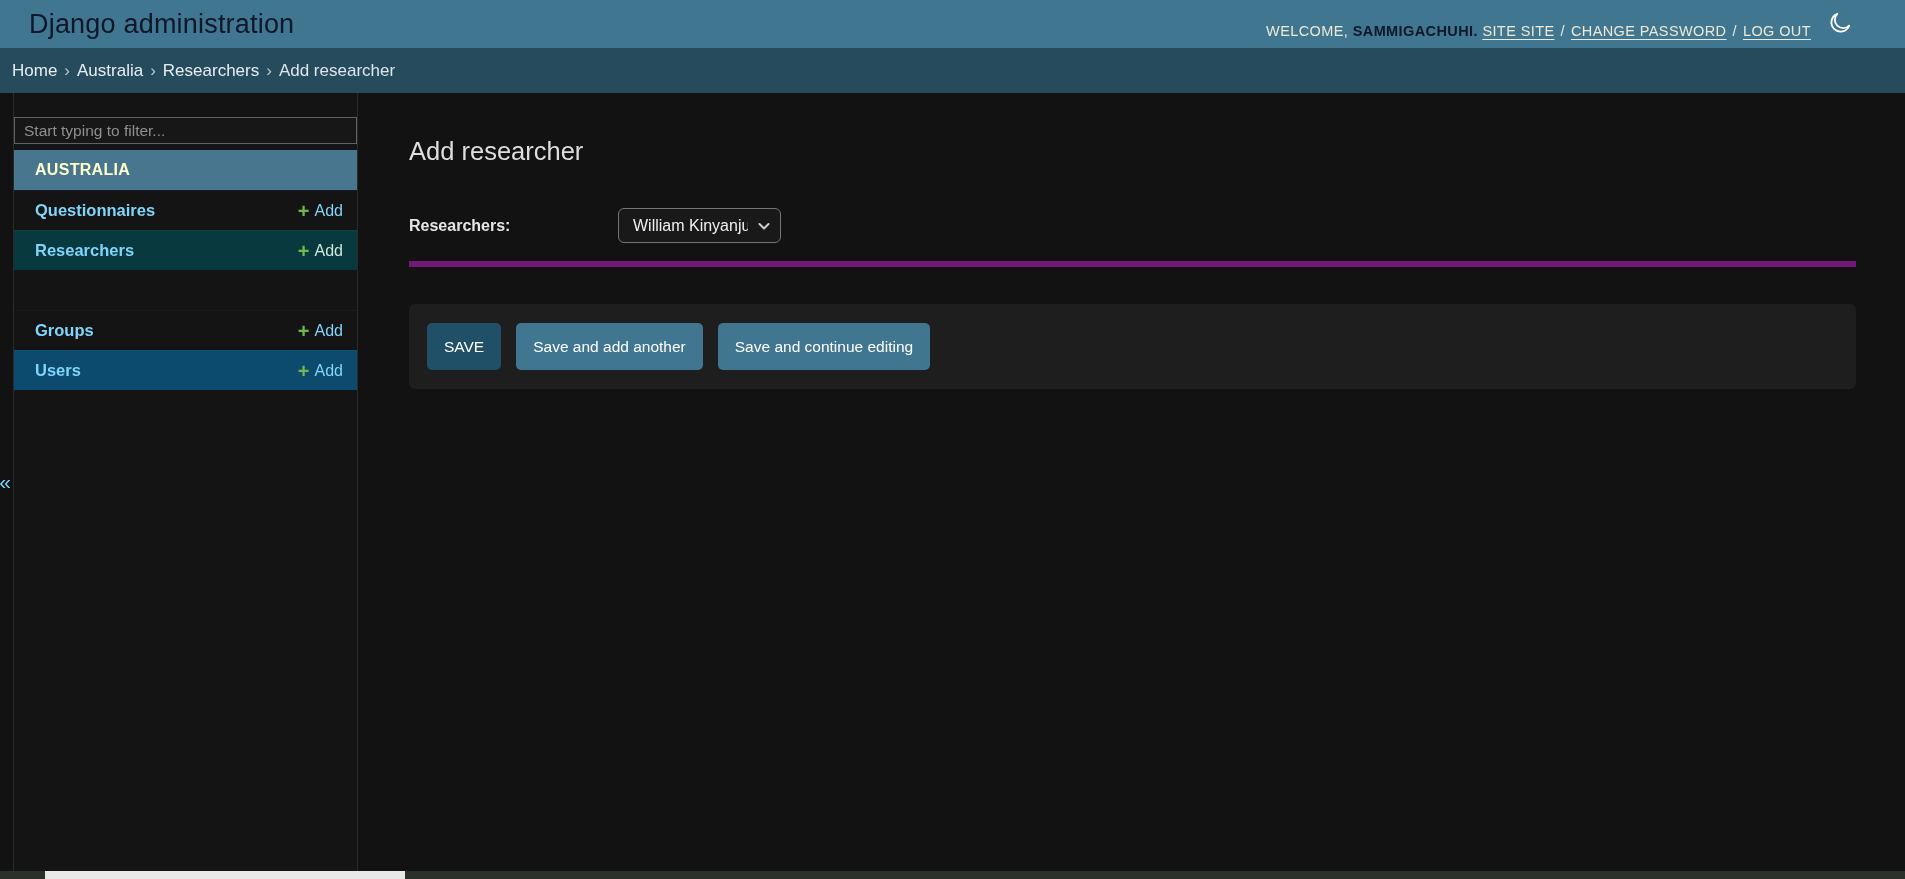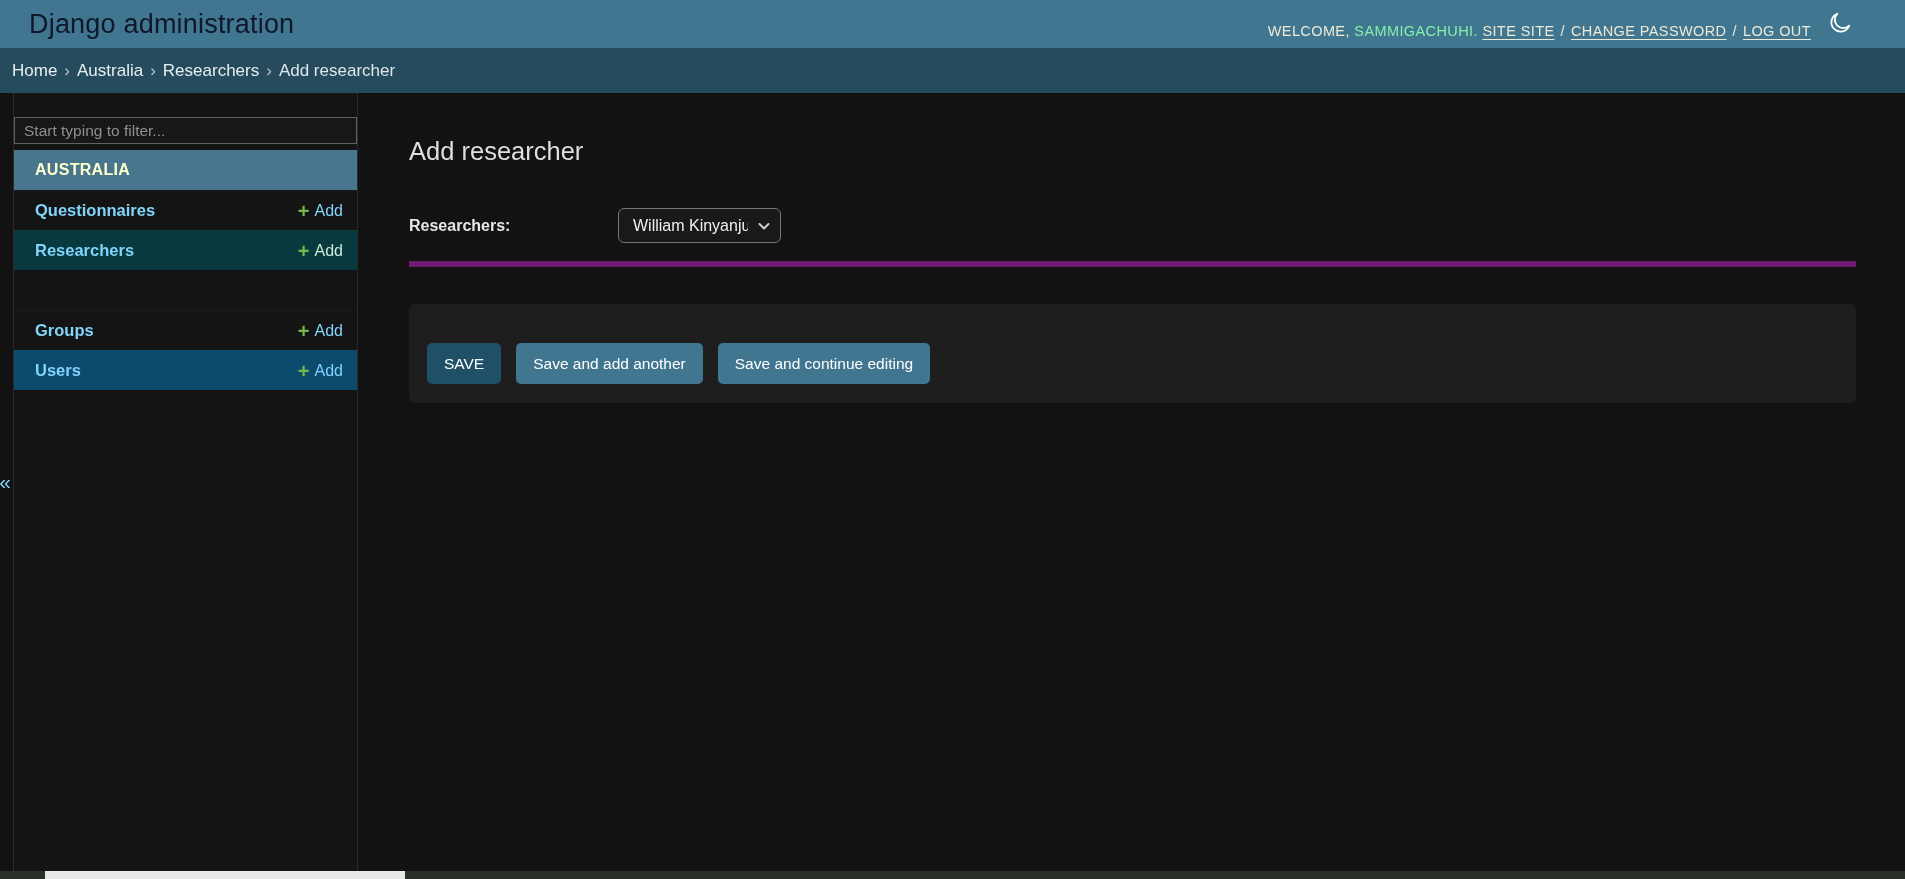--- a/index.html
+++ b/index.html
@@ -5,21 +5,21 @@
   * { margin:0; padding:0; box-sizing:border-box; }
   html,body { width:1905px; height:879px; overflow:hidden; background:#121212;
     font-family:"Liberation Sans", sans-serif; }
 
   
   #header { height:48px; background:#417690; display:flex; align-items:center;
     justify-content:space-between; padding:0 52px 0 29px; }
   .site-title { font-size:27px; font-weight:400; color:#0f172a; letter-spacing:.2px; }
   .user-tools { display:flex; align-items:flex-end; font-size:14.5px; color:#ece9d6;
     letter-spacing:.4px; white-space:nowrap; }
-  .user-tools .strong { font-weight:400; color:#86efac;margin-top:12px; }
+  .user-tools .strong { font-weight:700; color:#0f172a;margin-top:12px; }
   .user-tools a { color:#ece9d6; text-decoration:underline; text-underline-offset:3px; }
   .tool-sep { margin:0 6px; }
   .theme-toggle { background:transparent; border:0; margin-left:16px; cursor:pointer;
     display:flex; align-items:center; }
 
   
   #breadcrumbs { height:45px; background:#264b5d; display:flex; align-items:center;
     padding:0 12px; font-size:17px; color:#dce6eb; }
   #breadcrumbs a { color:#e7eef2; text-decoration:none; }
   .crumb-sep { margin:0 7px; color:#b9c9d2; }
@@ -63,23 +63,23 @@
   .form-row label { width:209px; font-weight:700; font-size:16px; color:#e6e6e6; }
   .select-wrap { position:relative; display:inline-block; }
   select { -webkit-appearance:none; appearance:none; width:163px; height:35px;
     background:#191919; border:1px solid #757575; border-radius:6px; color:#f0f0f0;
     font-size:16px; padding:0 32px 0 14px; font-family:"Liberation Sans", sans-serif;
     cursor:pointer; }
   .select-chevron { position:absolute; right:10px; top:11px; pointer-events:none; }
 
   .submit-row { margin-top:37px; background:#1e1e1e; border-radius:6px;
     padding:19px 18px; display:flex; gap:15px; }
-  .submit-row button { height:41px; border:0; border-radius:5px; color:#fff;
+  .submit-row button { height:47px; border:0; border-radius:5px; color:#fff;
     font-size:15.5px; padding:0 17px; cursor:pointer;
-    font-family:"Liberation Sans", sans-serif; background:#417690;margin-top:20px; }
+    font-family:"Liberation Sans", sans-serif; background:#417690; }
   .submit-row button.default { background:#205067; }
 
   
   #hscrollbar { position:absolute; left:0; bottom:0; width:1905px; height:8px;
     background:#2a302a; }
   #hscroll-thumb { position:absolute; left:45px; top:0; width:360px; height:8px;
     background:#e9e9e9; }
 </style>
 </head>
 <body>

